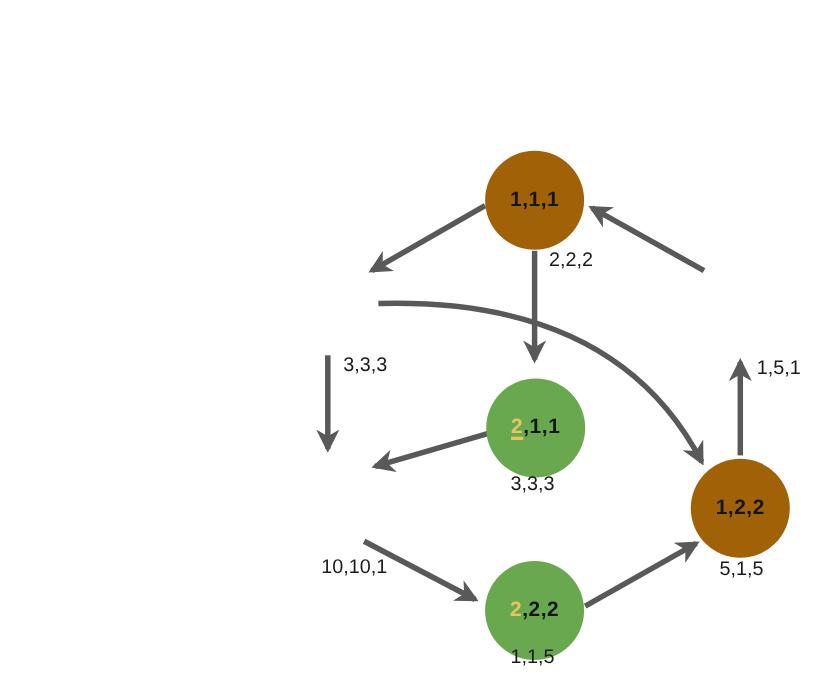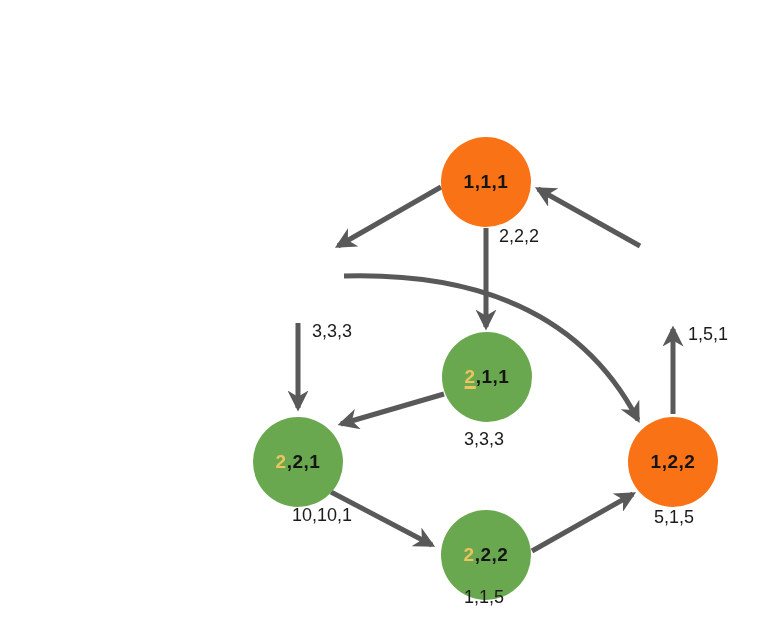--- a/index.html
+++ b/index.html
@@ -10,36 +10,36 @@
     font-family:"Liberation Sans", sans-serif;
     overflow:hidden;
   }
   #edges{position:absolute;left:0;top:0;}
   .edge{stroke:#595959;stroke-width:5;fill:none;}
   .node{
     position:absolute;width:90px;height:90px;border-radius:50%;
     display:flex;align-items:center;justify-content:center;
     font-weight:bold;font-size:19px;color:#151515;letter-spacing:0.5px;
   }
-  .node.gray{background:#f97316;}
+  .node.gray{background:#a16207;}
   .node.green{background:#6aa84f;}
   .node .hl{color:#ecc45f;}
   .node .hl.underline{
     text-decoration:underline;
     text-decoration-thickness:2.5px;
     text-underline-offset:3px;
   }
   .sublabel{
     position:absolute;font-size:18px;color:#1b1b1b;white-space:nowrap;
   }
   
   .n111{left:441px;top:137px;}
   .n121{left:253px;top:233px;}
   .n112{left:628px;top:235px;}
-  .n211{left:442px;top:332px;text-align:right;}
+  .n211{left:442px;top:344px;text-align:right;}
   .n221{left:253px;top:417px;}
   .n222{left:441px;top:510px;}
   .n122{left:628px;top:417px;justify-content:center;}
   
   .s111{left:499px;top:226px;}
   .s121{left:312px;top:321px;}
   .s112{left:688px;top:324px;}
   .s211{left:464px;top:429px;}
   .s221{left:264px;top:505px;margin-left:28px;}
   .s222{left:464px;top:587px;}
@@ -66,23 +66,20 @@
     <path class="edge" d="M532,551 L633,494" marker-end="url(#arrowhead)"></path>
     <path class="edge" d="M673,414 L673,329" marker-end="url(#arrowhead)"></path>
   </svg>
 
   <div class="node gray n111">
     <span><span class="hl"></span><span>1,1,1</span></span>
   </div>
   <div class="node green n211">
     <span><span class="hl underline">2</span><span>,1,1</span></span>
   </div>
-  <div class="node green n221">
-    <span><span class="hl">2</span><span>,2,1</span></span>
-  </div>
   <div class="node green n222">
     <span><span class="hl">2</span><span>,2,2</span></span>
   </div>
   <div class="node gray n122">
     <span><span class="hl"></span><span>1,2,2</span></span>
   </div>
 
   <div class="sublabel s111">2,2,2</div>
   <div class="sublabel s121">3,3,3</div>
   <div class="sublabel s112">1,5,1</div>

